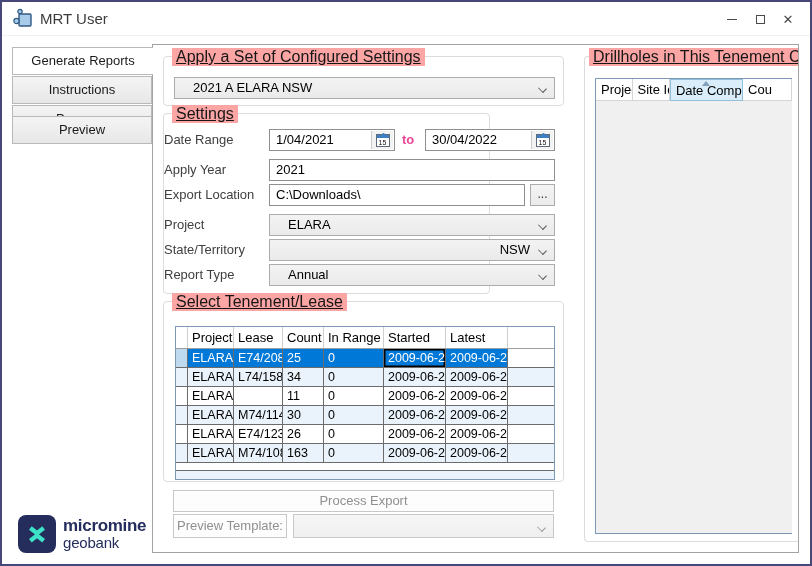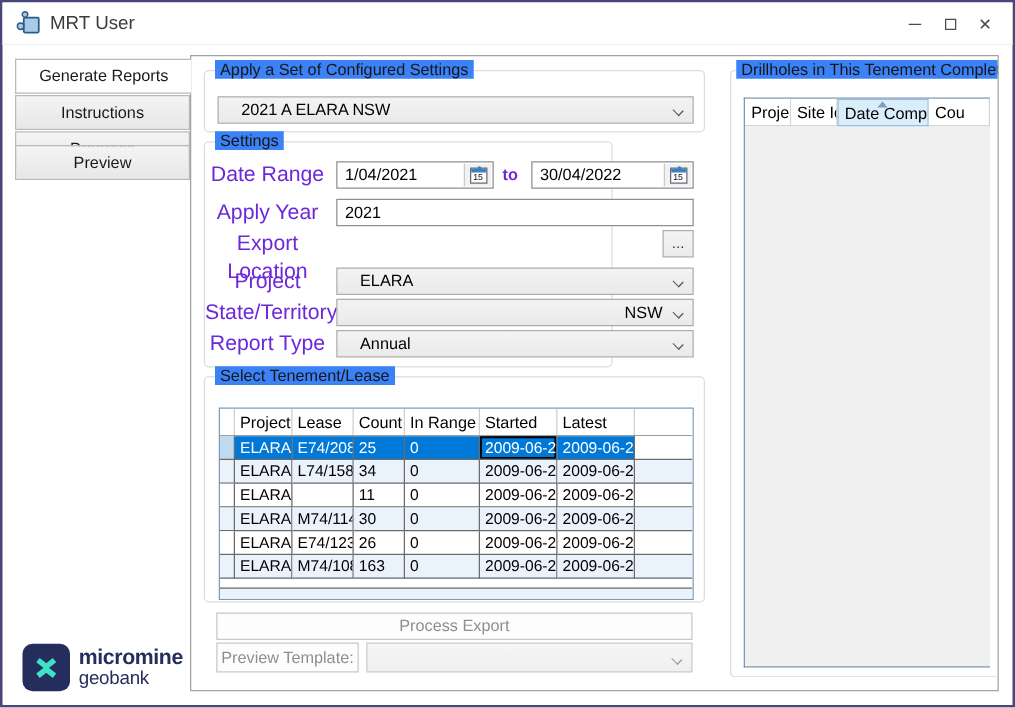--- a/index.html
+++ b/index.html
@@ -22,45 +22,45 @@
   .tab { position:absolute; left:10px; width:140px; height:28px; line-height:26px; text-align:center;
          font-size:13px; color:#1a1a1a; background:linear-gradient(#f4f4f4,#e7e7e7);
          border:1px solid #b9b9b9; z-index:1; cursor:default; }
   .tab.active { width:141px; background:#fff; border-right:none; z-index:3; }
 
   
   .panel { position:absolute; left:150px; top:42px; width:647px; height:509px;
            background:#fff; border:1px solid #a3a3a3; overflow:hidden; z-index:2; }
 
   .groupbox { position:absolute; border:1px solid #dcdcdc; border-radius:4px; }
-  .gb-label { position:absolute; top:-9px; left:8px; background:#3b82f6; padding:0 4px;
-              font-size:13px; color:#161616; white-space:nowrap; z-index:1; }
-
-  .frm-label { position:absolute; width:100px; left:0; text-align:center; font-size:17px; color:#6d28d9; line-height:22px; }
+  .gb-label { position:absolute; top:-9px; left:8px; background:#fca5a5; padding:0 4px;
+              font-size:16px; color:#161616; white-space:nowrap; z-index:1;text-decoration:underline; }
+
+  .frm-label { position:absolute; width:100px; left:0; text-align:left; font-size:13px; color:#404040; line-height:22px; }
 
   .combo { position:absolute; height:22px; background:linear-gradient(#f3f3f3,#eaeaea);
            border:1px solid #acacac; font-size:13px; color:#000; line-height:20px; padding:0 24px 0 18px;
            white-space:nowrap; overflow:hidden; }
   .chev { position:absolute; right:8px; top:7px; width:7px; height:7px;
           border-right:1px solid #555; border-bottom:1px solid #555; transform:rotate(45deg) scale(1,.8); }
   .combo.disabled { background:linear-gradient(#f6f6f6,#efefef); border-color:#c9c9c9; }
   .combo.disabled .chev { border-color:#9a9a9a; }
 
   .tfield { position:absolute; height:22px; background:#fff; border:1px solid #8f8f8f;
             font-size:13px; color:#000; line-height:20px; padding:0 6px; white-space:nowrap; overflow:hidden; }
 
   .calbtn { position:absolute; top:1px; right:1px; width:22px; height:18px; background:#f2f2f2;
             border-left:1px solid #c9c9c9; display:flex; align-items:center; justify-content:center; }
   .calicon { position:relative; width:14px; height:13px; background:#fff; border:1px solid #5f6b7a;
              font-size:7px; text-align:center; color:#111; }
   .calicon .band { position:absolute; top:0; left:0; right:0; height:3px; background:#3e7fbf; }
   .calicon .dot { position:absolute; top:-2px; left:5px; width:3px; height:3px; background:#3e7fbf; border-radius:50%; }
   .calicon .num { position:absolute; top:3px; left:0; right:0; line-height:9px; }
 
-  .to-label { position:absolute; font-size:13px; font-weight:bold; color:#6d28d9; line-height:22px; }
+  .to-label { position:absolute; font-size:13px; font-weight:bold; color:#ec4899; line-height:22px; }
 
   .browse-btn { position:absolute; height:22px; background:linear-gradient(#f4f4f4,#ebebeb);
                 border:1px solid #acacac; font-size:12px; color:#333; text-align:center; line-height:18px; }
 
   
   .tbl { position:absolute; background:#fff; border:1px solid #7e99b3; overflow:hidden; }
   .trow { display:flex; height:19px; }
   .trow-head { display:flex; height:22px; background:#fff; border-bottom:1px solid #9e9e9e; }
   .th { font-size:13px; color:#000; line-height:21px; padding:0 4px; border-right:1px solid #cfcfcf;
         white-space:nowrap; overflow:hidden; }
@@ -170,20 +170,23 @@
           </span>
         </span>
       </div>
 
       <span class="frm-label" style="top:45px;">Apply Year</span>
       <div class="tfield" style="left:105px; top:45px; width:286px;">
         <span>2021</span>
       </div>
 
       <span class="frm-label" style="top:70px;">Export Location</span>
+      <div class="tfield" style="left:105px; top:70px; width:256px;">
+        <span>C:\Downloads\</span>
+      </div>
       <div class="browse-btn" style="left:366px; top:70px; width:25px;">
         <span>...</span>
       </div>
 
       <span class="frm-label" style="top:100px;">Project</span>
       <div class="combo" style="left:105px; top:100px; width:286px;">
         <span>ELARA</span>
         <span class="chev"></span>
       </div>
 

